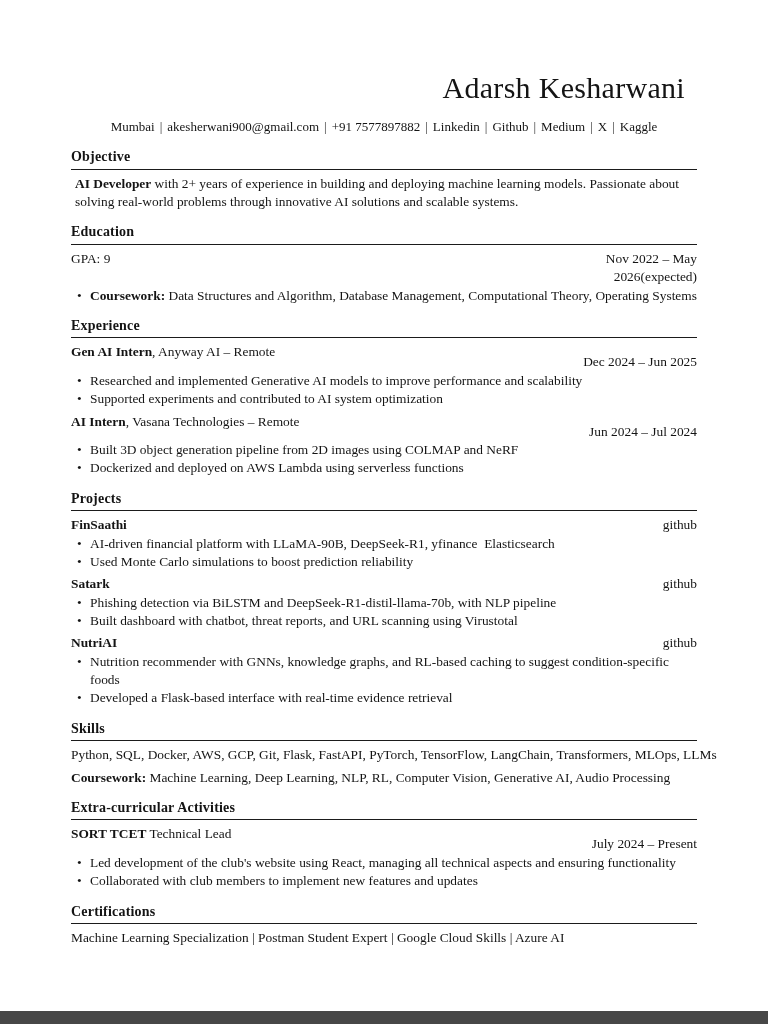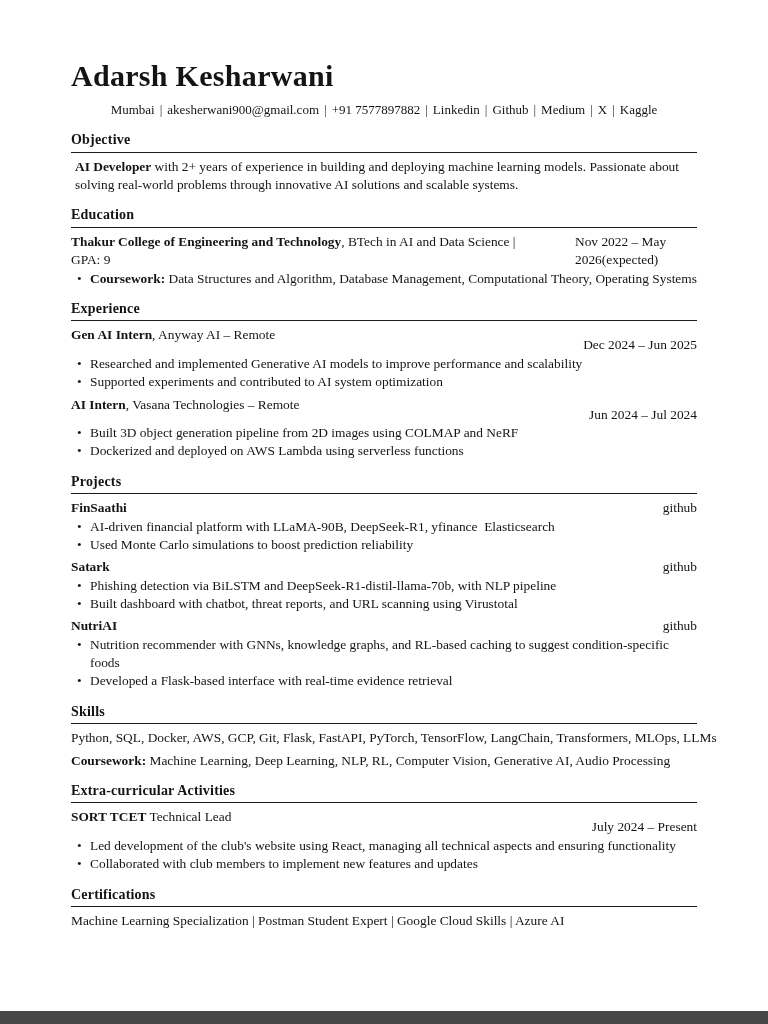--- a/index.html
+++ b/index.html
@@ -7,24 +7,24 @@
     width: 768px; height: 1024px;
     background: #ffffff;
     color: #141414;
     font-family: "Liberation Serif", "DejaVu Serif", serif;
     position: relative;
     overflow: hidden;
   }
   .page { padding: 58px 71px 0 71px; }
 
   .name {
-    margin: 0;
-    text-align: left;
+    margin: 12px;
+    text-align: right;
     font-size: 30px;
-    font-weight: 700;
+    font-weight: 400;
     line-height: 1.2;
     letter-spacing: 0.3px;
   }
   .contact {
     margin-top: 7px;
     text-align: center;
     font-size: 13px;
     line-height: 1.4;
     white-space: nowrap;
   }
@@ -54,21 +54,21 @@
   .para { margin: 4px; }
 
   .entry + .entry { margin-top: 4px; }
   .entry-header {
     display: flex;
     justify-content: space-between;
     align-items: flex-start;
   }
   .entry-left { flex: 1 1 auto; }
   .dates { white-space: nowrap; padding-left: 12px; flex: 0 0 auto; margin-top: 10px; }
-  .dates-wrap { width: 122px; text-align: left; flex: 0 0 auto; }
+  .dates-wrap { width: 122px; text-align: right; flex: 0 0 auto; }
   .right-link { padding-left: 12px; flex: 0 0 auto; cursor: pointer; }
 
   .bullet { display: flex; padding-left: 6px; }
   .marker { width: 13px; flex: 0 0 auto; }
   .btext { flex: 1 1 auto; white-space: pre-wrap; }
 
   .skills-line { white-space: nowrap; }
   .stack-line + .stack-line { margin-top: 4px; }
   .ach-line + .ach-line { margin-top: 5px; }
 
@@ -98,21 +98,20 @@
     </div>
   </section>
 
   <section class="section">
     <h2 class="section-heading">Education</h2>
     <div class="rule"></div>
     <div class="section-body">
       <div class="entry">
         <div class="entry-header">
           <div class="entry-left">
-            <div><span class="b">Thakur College of Engineering and Technology</span><span>, BTech in AI and Data Science |</span></div>
             <div>GPA: 9</div>
           </div>
           <div class="dates-wrap">Nov 2022 – May 2026(expected)</div>
         </div>
         <div class="bullet">
           <span class="marker">•</span>
           <span class="btext"><span class="b">Coursework:</span><span> Data Structures and Algorithm, Database Management, Computational Theory, Operating Systems</span></span>
         </div>
       </div>
     </div>

